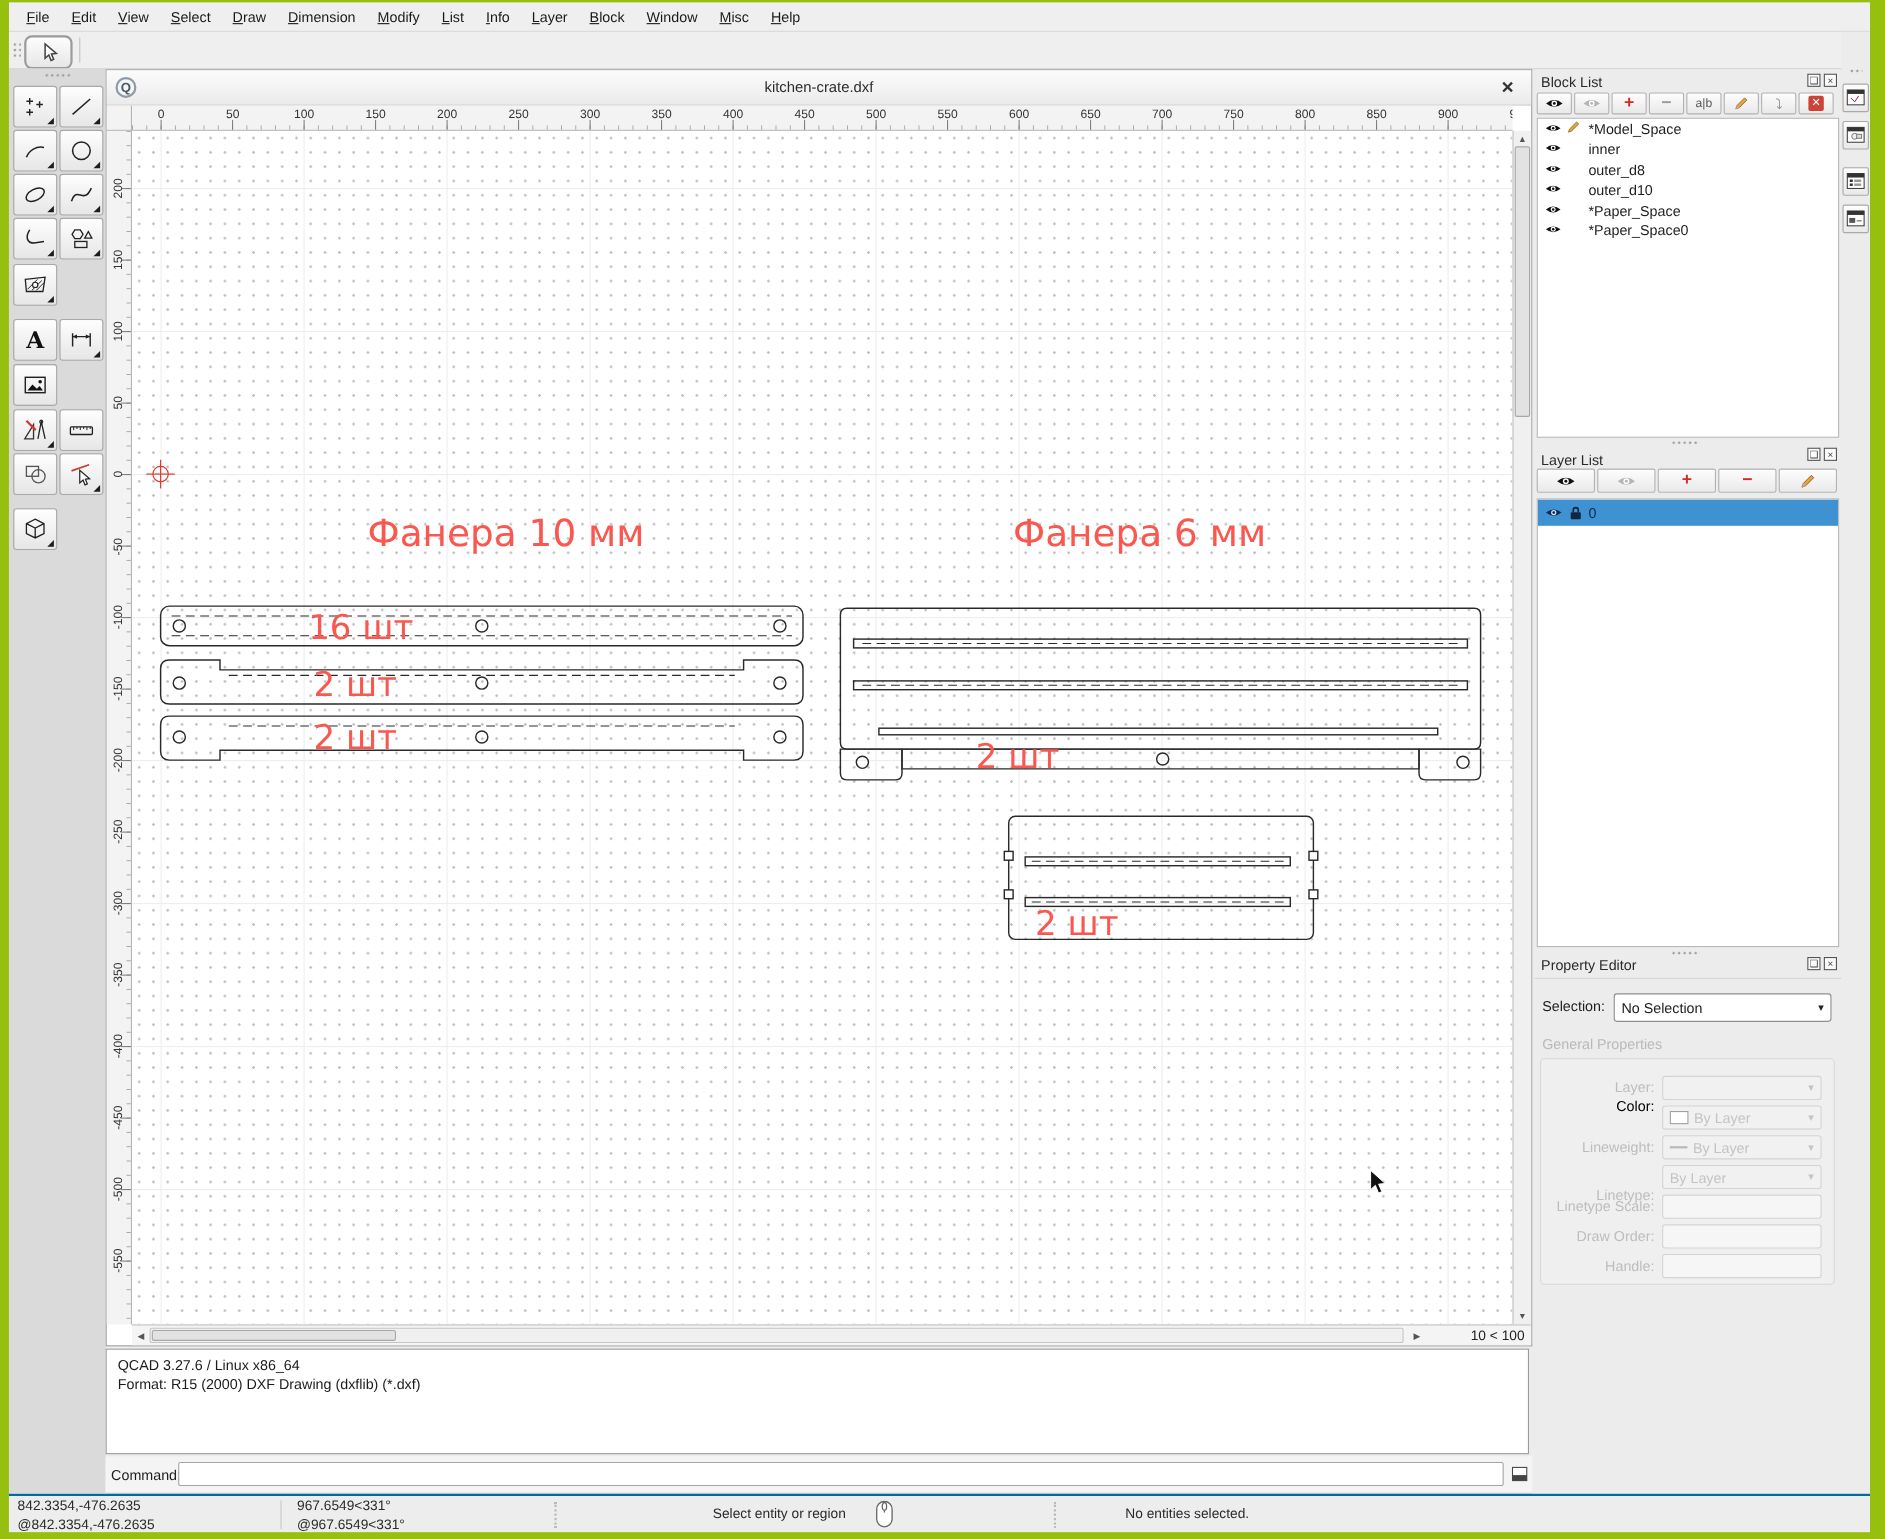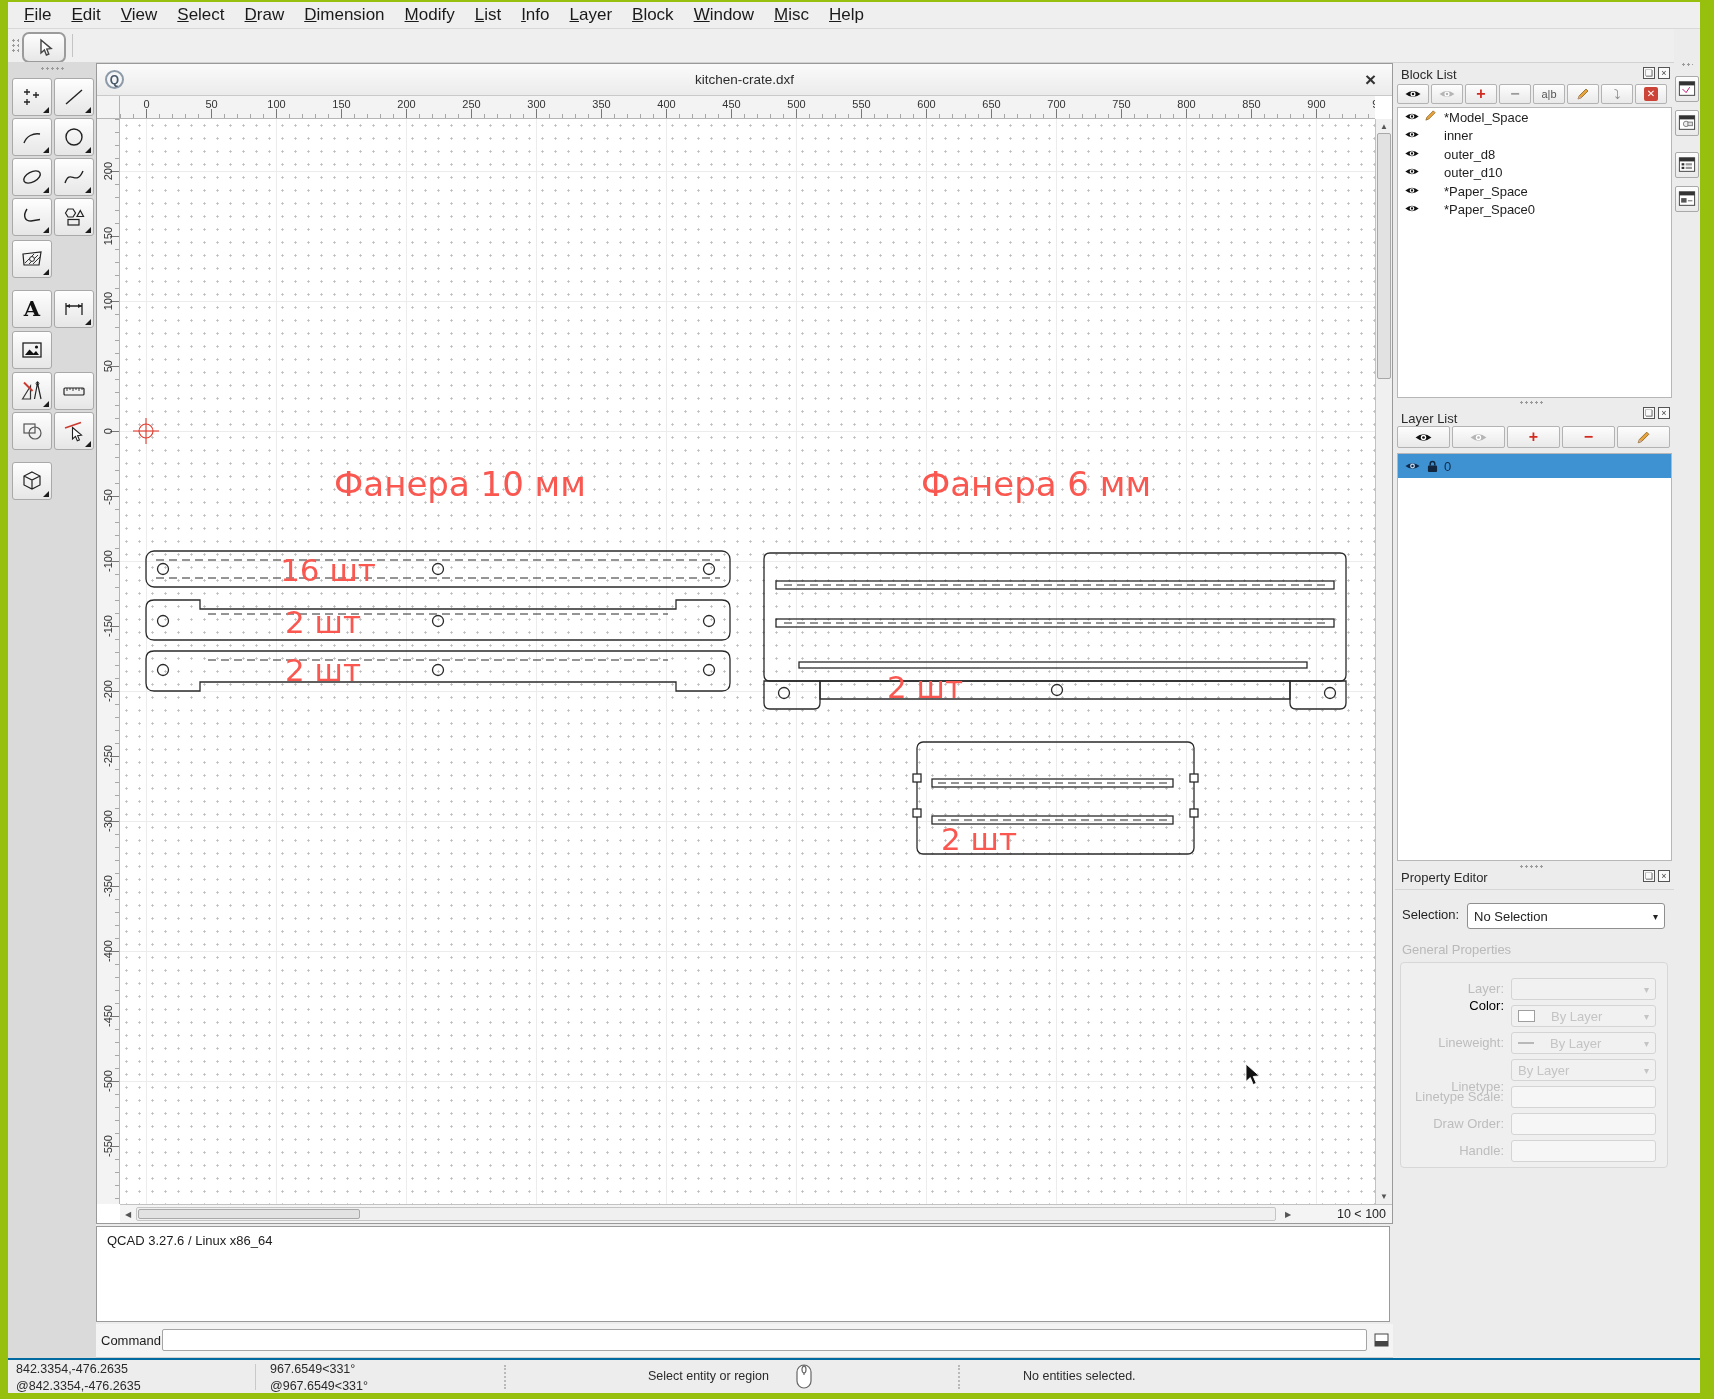--- a/index.html
+++ b/index.html
@@ -3,21 +3,21 @@
 <meta charset="utf-8">
 <style>
   html,body{margin:0;padding:0}
   body{width:1714px;height:1399px;position:relative;overflow:hidden;
        background:#97bf0d;font-family:"Liberation Sans","DejaVu Sans",sans-serif;
        font-size:13px;color:#222;-webkit-font-smoothing:antialiased}
   .abs{position:absolute}
   
   .menubar{left:8px;top:2px;width:1692px;height:27px;background:#efefef;
            border-bottom:1px solid #d8d8d8;display:flex;align-items:center;padding-left:6px;box-sizing:border-box}
-  .menu-item{display:inline-block;padding:0 10px;font-size:17px;color:#1a1a1a;cursor:default}
+  .menu-item{display:inline-block;padding:0 10px;font-size:13px;color:#1a1a1a;cursor:default}
   .menu-item::first-letter{text-decoration:underline}
   
   .workbg{left:8px;top:29px;width:1692px;height:1364px;background:#ececec}
   
   .topstrip{left:8px;top:29px;width:1692px;height:33px;background:#efefef;border-bottom:1px solid #d2d2d2}
   .grip-h{background-image:radial-gradient(circle,#9a9a9a 1px,transparent 1.4px);background-size:5px 5px}
   .arrowbtn{left:14px;top:3px;width:40px;height:27px;border:2px solid #9b9b9b;border-radius:7px;
             background:linear-gradient(#fdfdfd,#e7e7e7);display:flex;align-items:center;justify-content:center}
   .vsep{width:1px;background:#c4c4c4}
   
@@ -84,21 +84,21 @@
   .lrow{display:flex;align-items:center;height:24px;padding-left:6px;font-size:13px;
         background:#3f92d2;color:#0e2a4d;gap:6px}
   .xbtn{width:14px;height:14px;background:#cc4437;border-radius:2px;color:#fff;font-size:10px;line-height:14px;text-align:center}
   .redplus{color:#d22b20;font-weight:bold;font-size:16px;line-height:12px}
   .grayminus{color:#9a9a9a;font-weight:bold;font-size:16px;line-height:12px}
   .redminus{color:#d22b20;font-weight:bold;font-size:16px;line-height:12px}
   .ab{font-size:11px;color:#555}
   .hook{font-size:13px;color:#888}
   
   .plabel{position:absolute;font-size:13px;text-align:right}
-  .pcombo,.pinput{position:absolute;height:22px;border-radius:3px;box-sizing:border-box;display:flex;align-items:center;padding:0 6px;font-size:13px;gap:16px}
+  .pcombo,.pinput{position:absolute;height:22px;border-radius:3px;box-sizing:border-box;display:flex;align-items:center;padding:0 6px;font-size:13px;gap:5px}
   .enabled-combo{border:1px solid #8f8f8f;background:#fff;color:#222}
   .dis{border:1px solid #d4d4d4;background:#f1f1f1;color:#c4c4c4}
   .combo-arrow{margin-left:auto;font-size:10px}
   .swatch{width:15px;height:10px;background:#fff;border:1px solid #9f9f9f}
   .lwline{width:16px;height:2px;background:#b9b9b9}
   .gbox{position:absolute;border:1px solid #d7d7d7;border-radius:4px;background:#efefef}
   
   .rstrip{left:1674px;top:29px;width:26px;height:1364px;background:#ececec}
   .dockicon{position:absolute;left:1px;width:24px;height:26px;background:linear-gradient(#fdfdfd,#e9e9e9);
             border:1px solid #a9a9a9;border-radius:2px;display:flex;align-items:center;justify-content:center;box-sizing:border-box}
@@ -671,20 +671,21 @@
         <rect x="1.5" y="2" width="17" height="4" fill="#333"></rect>
         <rect x="3.5" y="9" width="6" height="5" fill="#555"></rect>
         <path d="M11 12 h5" stroke="#555"></path>
       </svg>
     </div>
 </div>
 
 <div class="abs msgbox">
 
 <div>QCAD 3.27.6 / Linux x86_64</div>
+    <div>Format: R15 (2000) DXF Drawing (dxflib) (*.dxf)</div>
   </div>
 
 <div class="abs cmdrow">
   <span class="cmdlabel">Command:</span>
   <input class="cmdinput" value="" style="">
   <span class="cmdbtn">
     <svg width="15" height="14" viewBox="0 0 15 14">
         <rect x="1" y="1" width="13" height="12" fill="#fff" stroke="#444"></rect>
         <rect x="1" y="8" width="13" height="5" fill="#444"></rect>
       </svg>

